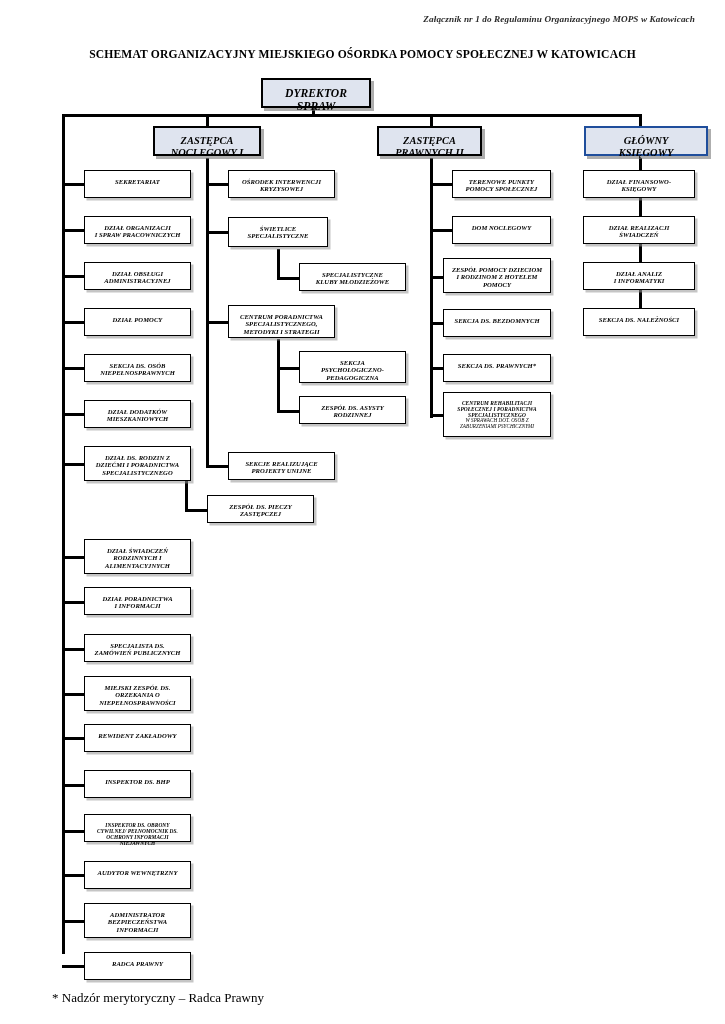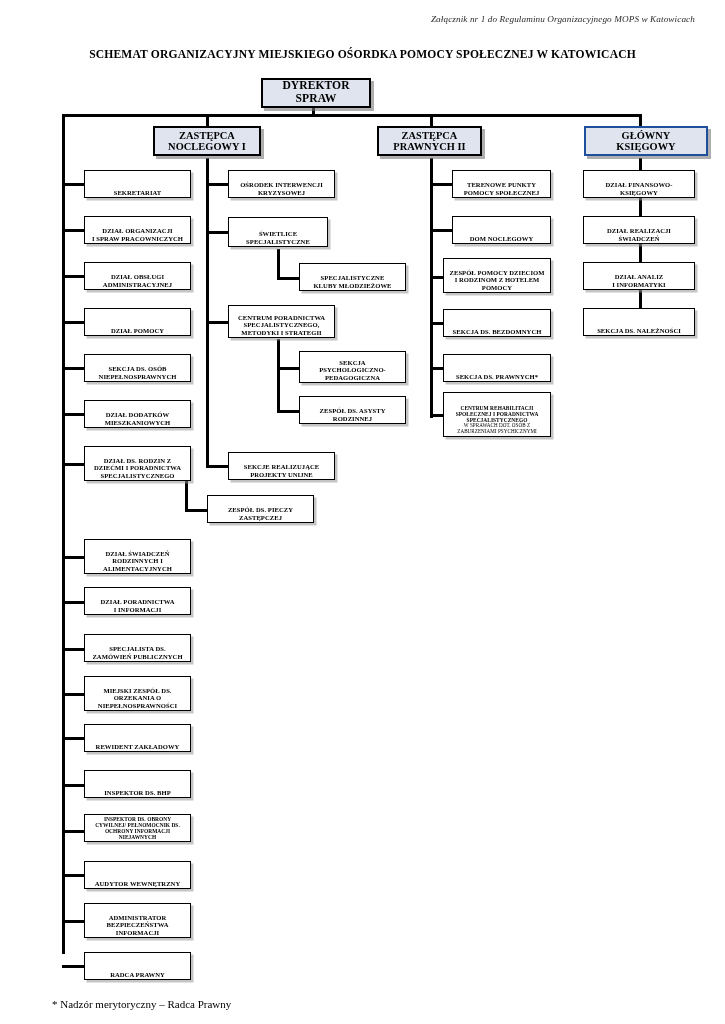--- a/index.html
+++ b/index.html
@@ -8,51 +8,52 @@
     font-family:"Liberation Serif", serif;
     color:#000;
     overflow:hidden;
     position:relative;
   }
   #page{position:relative;width:725px;height:1024px;}
 
   .doc-header{
     position:absolute;top:14px;right:30px;
     font-style:italic;font-size:9.2px;color:#2b2b2b;
-    letter-spacing:.1px;white-space:nowrap;
+    letter-spacing:.1px;white-space:nowrap;font-weight:bold;
   }
   .doc-title{
     position:absolute;top:48px;left:0;width:725px;
     text-align:center;
     font-weight:bold;font-size:11.6px;letter-spacing:.15px;
     white-space:nowrap;
   }
   .footnote{
     position:absolute;left:52px;top:990px;
-    font-size:11px;white-space:nowrap;margin-top:8px;
+    font-size:13px;white-space:nowrap;
   }
 
   
   .ln{position:absolute;background:#000;}
   .ln.h{height:3px;}
   .ln.v{width:3px;}
 
   
   .bx{
     position:absolute;
     box-sizing:border-box;
     background:#ffffff;
     border:1.6px solid #000;
     box-shadow:2.5px 2.5px 0 0 rgba(150,150,150,.55);
-    display:flex;align-items:flex-end;justify-content:center;
+    display:flex;align-items:flex-start;justify-content:center;
     text-align:center;
     font-weight:bold;
     line-height:1.13;
     letter-spacing:.05px;
-    padding:1px 2px;
+    padding:7px 2px;
+    font-style:italic;
   }
   .bx span{display:block;width:100%;}
   .bx.sz1{font-size:6.6px;}
   .bx.sz3{font-size:5.4px;}
   .bx.head{
     background:#dfe4ef;
     border:2px solid #000;
     font-size:10.4px;
     box-shadow:3px 3px 0 0 rgba(120,120,120,.6);
   }

